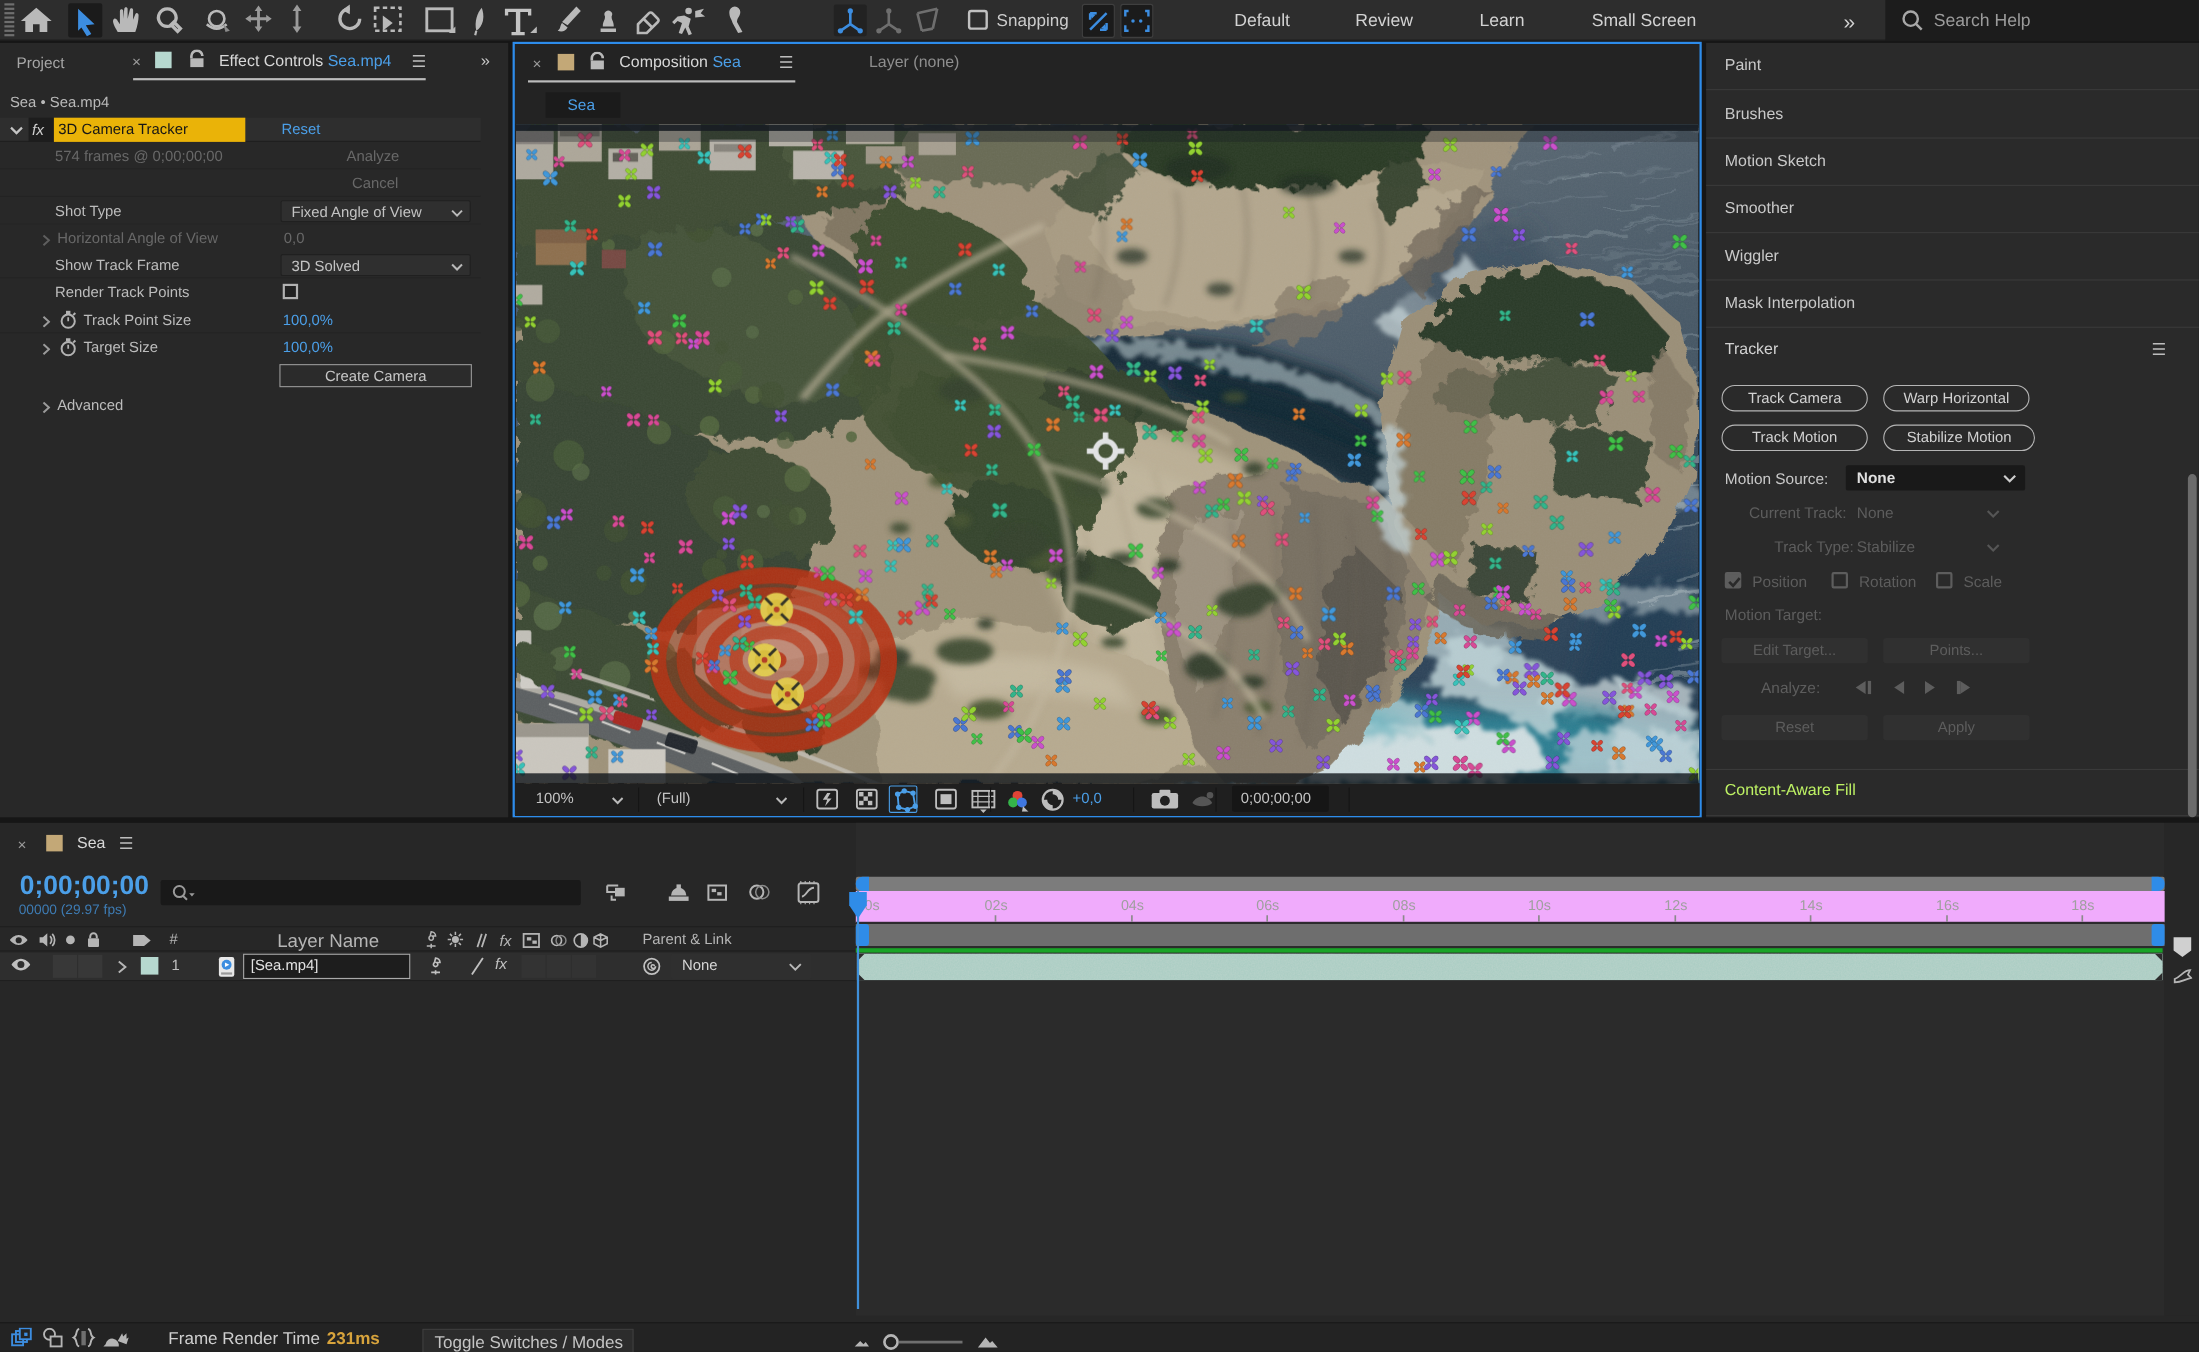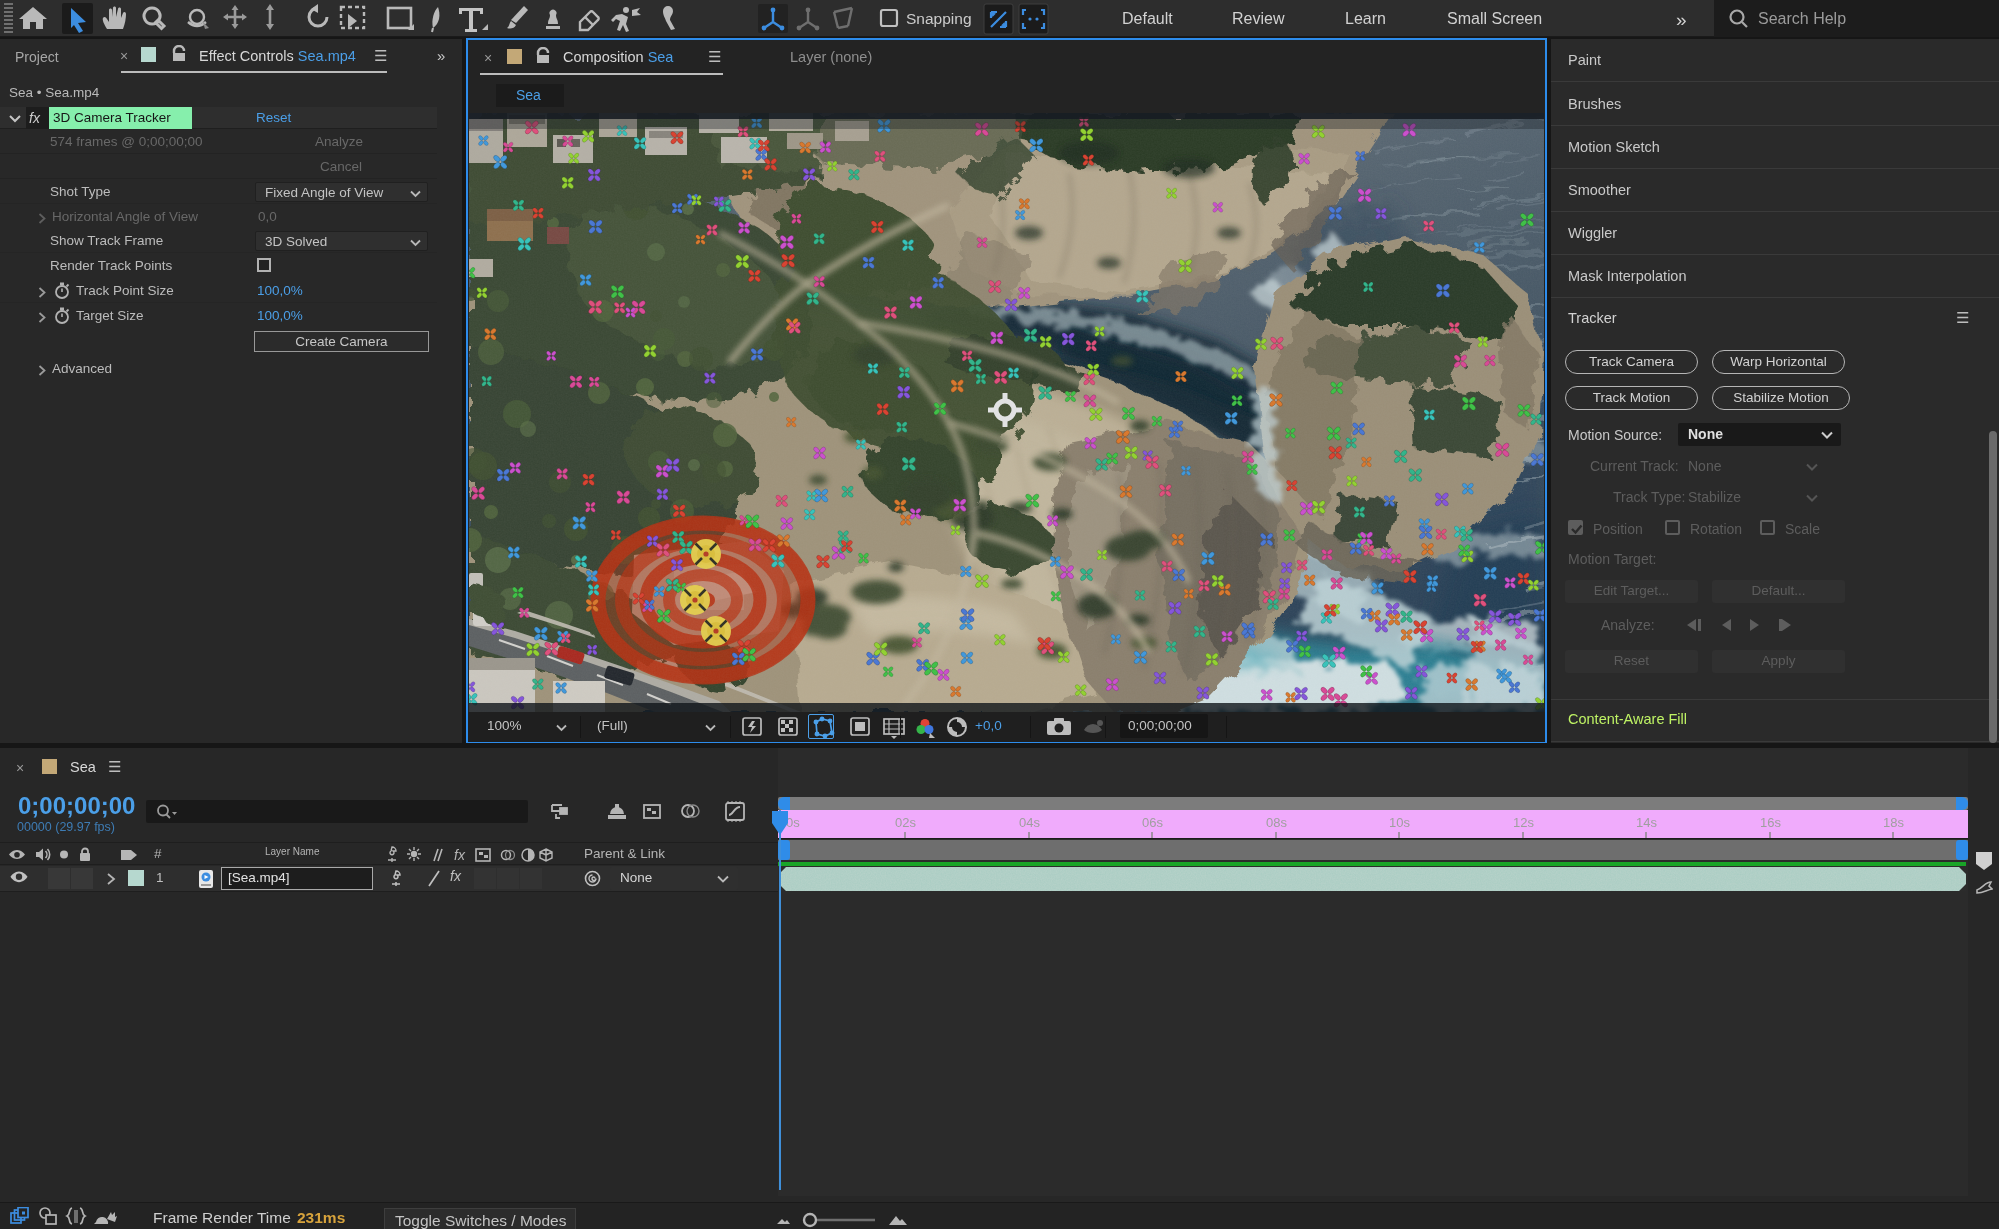--- a/index.html
+++ b/index.html
@@ -149,21 +149,21 @@
 <div class="t" style="left:437px; top:8px; font-size:15px; color:#c9c9c9; letter-spacing:-3px;">»</div>
 
 <div class="t" style="left:9px; top:46px; font-size:13.5px; color:#b9b9b9;">Sea • Sea.mp4</div>
 
 <div class="abs" style="left:0; top:68px; width:437px;">
   <div class="abs" style="left:0; top:0; width:437px; height:22px; background:#2e2e2e; border-bottom:1px solid #1f1f1f;">
     <svg class="abs" style="left:9px; top:6px;" width="12" height="10" viewBox="0 0 12 10">
           <path d="M1 3 l5 5 5 -5" stroke="#c4c4c4" stroke-width="2" fill="none"></path>
         </svg>
     <div class="abs" style="left:26px; top:0px; width:23px; height:22px; background:#1d1d1d; color:#cdcdcd; font-style:italic; font-size:14px; padding:3px 0 0 3px;">fx</div>
-    <div class="abs" style="left:49px; top:0px; width:143px; height:22px; background:#86efac; color:#161616; font-size:13.5px; padding:3px 0 0 4px;">3D Camera Tracker</div>
+    <div class="abs" style="left:49px; top:0px; width:174px; height:22px; background:#eab308; color:#161616; font-size:13.5px; padding:3px 0 0 4px;">3D Camera Tracker</div>
     <div class="t" style="left:256px; top:3px; font-size:13.5px; color:#4b9fe8;">Reset</div>
   </div>
   <div class="abs" style="left:0; top:23px; width:437px; height:24px; border-bottom:1px solid #232323;">
     <div class="t dim" style="left:50px; top:4px; font-size:13.5px;">574 frames @ 0;00;00;00</div>
     <div class="t dim" style="left:315px; top:4px; font-size:13.5px;">Analyze</div>
   </div>
   <div class="abs" style="left:0; top:48px; width:437px; height:24px; border-bottom:1px solid #232323;">
     <div class="t dim" style="left:320px; top:4px; font-size:13.5px;">Cancel</div>
   </div>
   <div class="abs" style="left:0; top:73px; width:437px; height:24px; border-bottom:1px solid #252525;">
@@ -1193,21 +1193,21 @@
 <svg class="abs" style="left:19px; top:483px;" width="14" height="14" viewBox="0 0 14 14">
       <path d="M2 7 l3.5 3.5 6 -7" stroke="#2a2a2a" stroke-width="2.4" fill="none"></path>
     </svg>
 <div class="t" style="left:42px; top:482px; font-size:14px; color:#5d5d5d;">Position</div>
 <div class="cb" style="left:114px; top:481px;"></div>
 <div class="t" style="left:139px; top:482px; font-size:14px; color:#5d5d5d;">Rotation</div>
 <div class="cb" style="left:209px; top:481px;"></div>
 <div class="t" style="left:234px; top:482px; font-size:14px; color:#5d5d5d;">Scale</div>
 <div class="t" style="left:17px; top:512px; font-size:14px; color:#5d5d5d;">Motion Target:</div>
 <div class="dbtn" style="left:14px; top:541px; width:133px;">Edit Target...</div>
-<div class="dbtn" style="left:161px; top:541px; width:133px;">Default...</div>
+<div class="dbtn" style="left:161px; top:541px; width:133px;">Points...</div>
 <div class="t" style="left:50px; top:578px; font-size:14px; color:#5d5d5d;">Analyze:</div>
 <svg class="abs" style="left:131px; top:578px;" width="110" height="16" viewBox="0 0 110 16">
 <g fill="#5d5d5d">
         <path d="M14 2 v12 l-9 -6 z"></path>
         <rect x="16" y="2" width="3" height="12"></rect>
         <path d="M49 2 v12 l-9 -6 z"></path>
         <path d="M68 2 v12 l9 -6 z"></path>
         <path d="M100 2 v12 l9 -6 z"></path>
         <rect x="97" y="2" width="3" height="12"></rect>
       </g>
@@ -1268,21 +1268,21 @@
           <path d="M37.5 5 a5 5 0 0 1 0 7 M39.5 3 a8 8 0 0 1 0 11" stroke="#b5b5b5" stroke-width="1.6" fill="none"></path>
 <circle cx="56" cy="8.5" r="4"></circle>
 <rect x="72" y="7" width="10" height="8" rx="1"></rect>
           <path d="M74 7 V5.5 a3 3 0 0 1 6 0 V7" stroke="#b5b5b5" stroke-width="1.8" fill="none"></path>
 </g>
 </svg>
 <svg class="abs" style="left:120px; top:4px;" width="20" height="16" viewBox="0 0 20 16">
         <path d="M1 3 h10 l6 5 -6 5 h-10 z" fill="#b5b5b5"></path>
       </svg>
 <div class="t" style="left:154px; top:3px; font-size:13.5px; color:#b5b5b5;">#</div>
-<div class="t" style="left:252px; top:3px; font-size:10px; color:#b5b5b5;margin-left:13px;">Layer Name</div>
+<div class="t" style="left:252px; top:3px; font-size:17px; color:#b5b5b5;">Layer Name</div>
 <svg class="abs" style="left:384px; top:2px;" width="180" height="19" viewBox="0 0 180 19">
 <g fill="#b5b5b5">
 <path d="M8 2 a4 4 0 0 1 4 4 l-3 0 a2 2 0 1 1 -2 0 z M8 13 v4 M4 15 h8" stroke="#b5b5b5" stroke-width="1.4" fill="none"></path>
 <g transform="translate(30,9)">
             <circle r="3.2"></circle>
             <g stroke="#b5b5b5" stroke-width="1.4">
               <path d="M0 -7 v3 M0 7 v-3 M-7 0 h3 M7 0 h-3 M-5 -5 l2 2 M5 5 l-2 -2 M-5 5 l2 -2 M5 -5 l-2 2"></path>
             </g>
           </g>
 <path d="M50 16 l4 -12 M54 16 l4 -12" stroke="#b5b5b5" stroke-width="1.6"></path>

